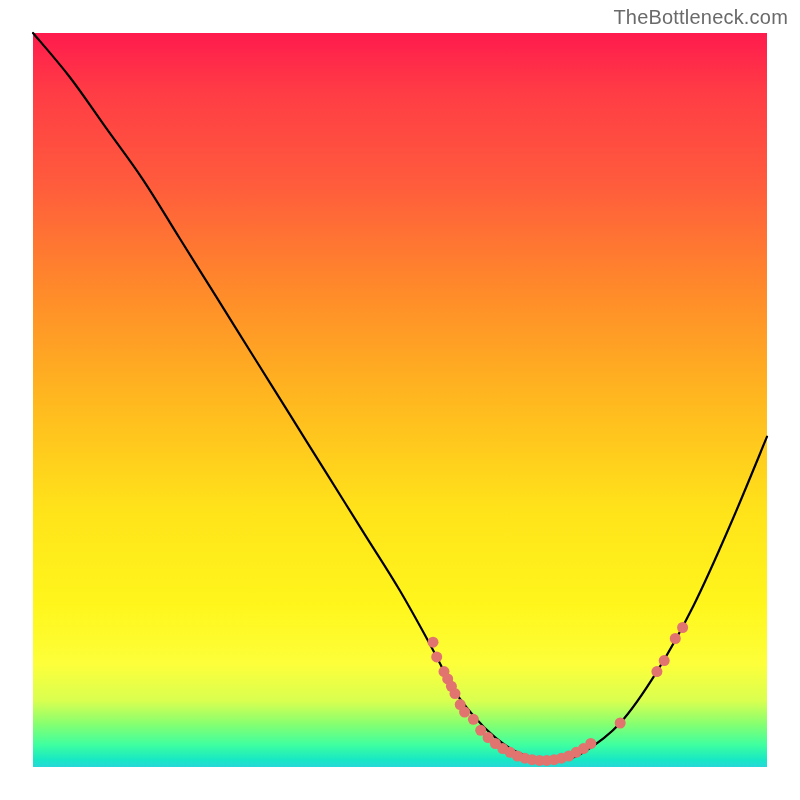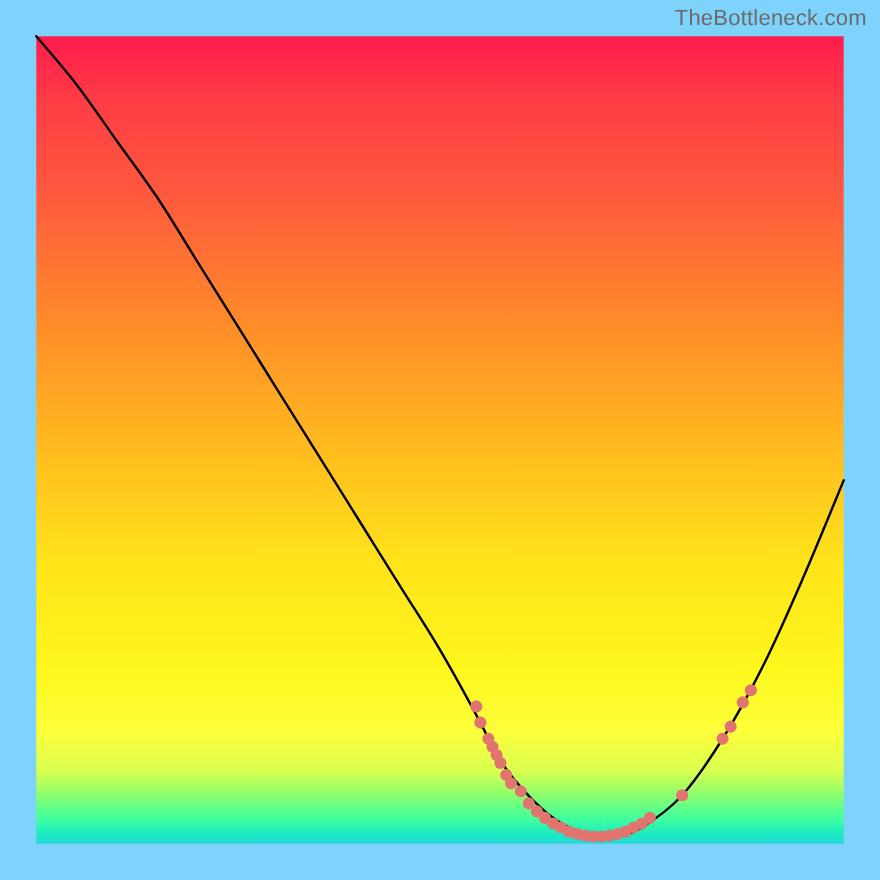--- a/index.html
+++ b/index.html
@@ -10,21 +10,21 @@
     background: #000;
     overflow: hidden;
     font-family: Arial, Helvetica, sans-serif;
   }
   .frame {
     position: absolute;
     top: 0;
     left: 0;
     width: 800px;
     height: 800px;
-    background: #7dd3fc;
+    background: #ffffff;
   }
   .plot {
     position: absolute;
     
     top: 33px;
     left: 33px;
     width: 734px;
     height: 734px;
     
     background: linear-gradient(to bottom,

